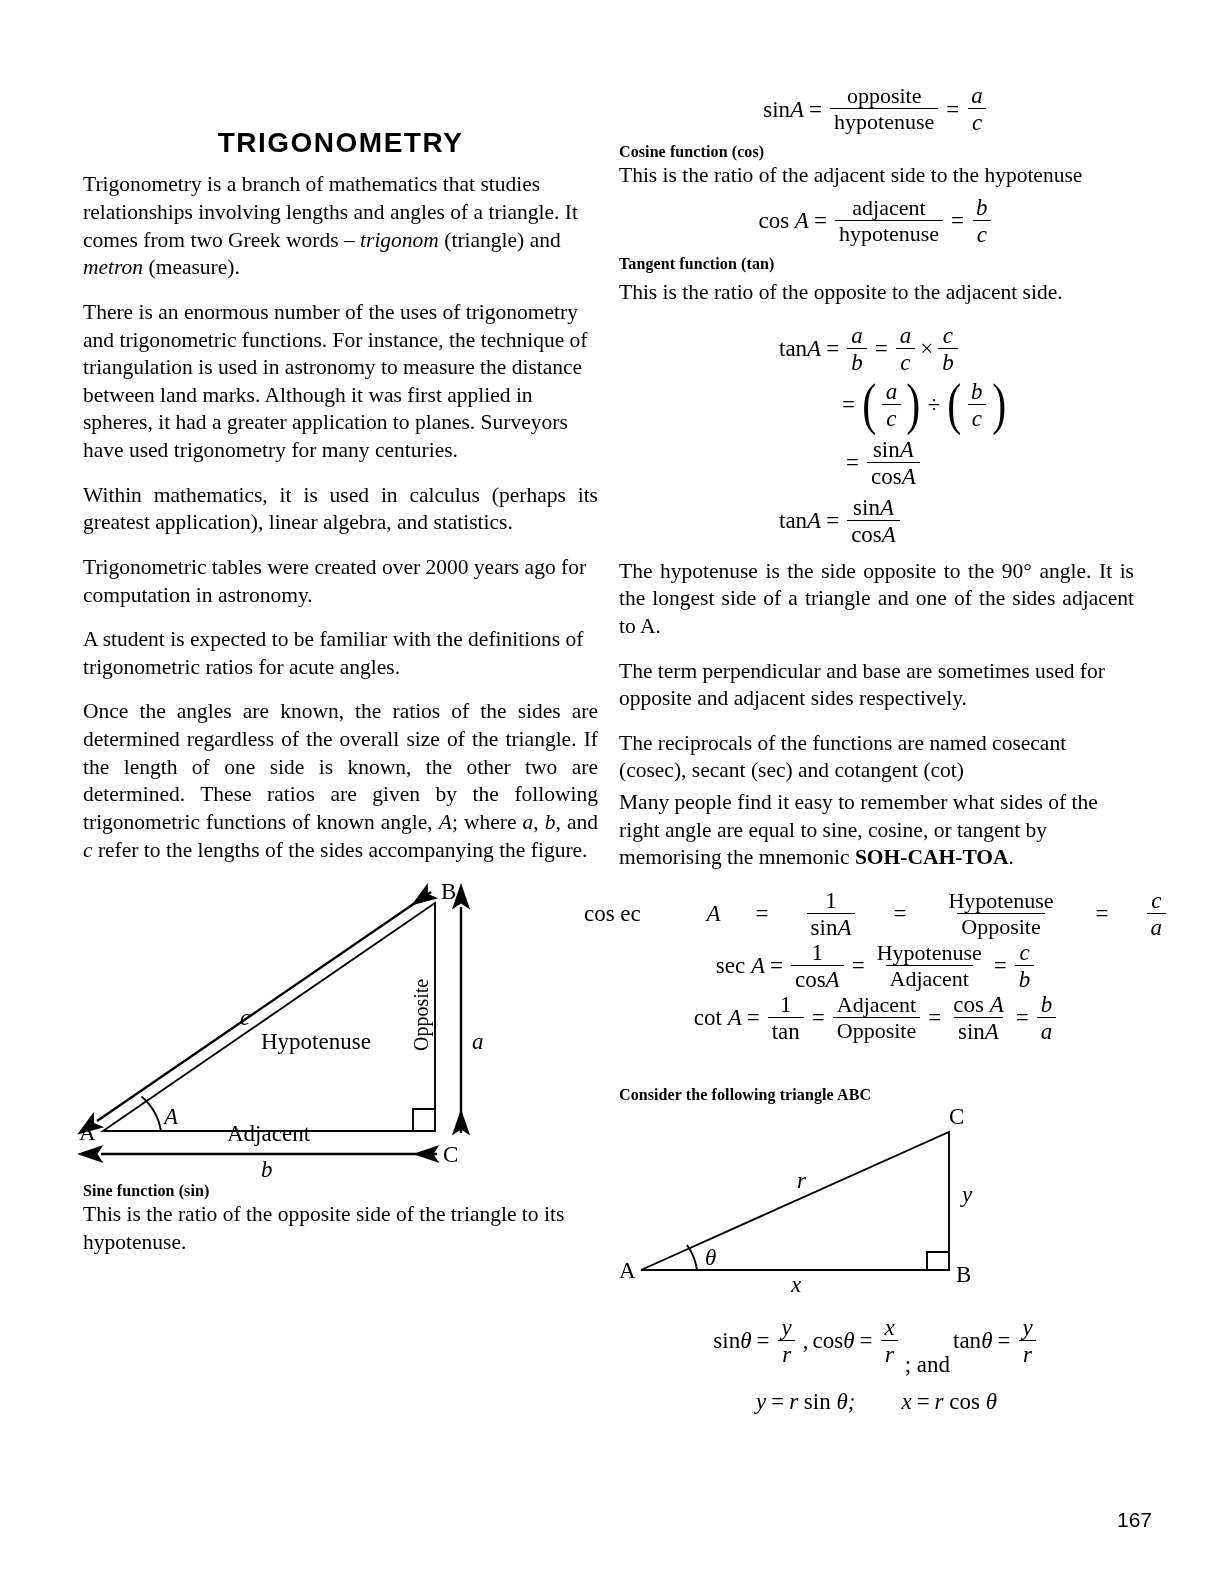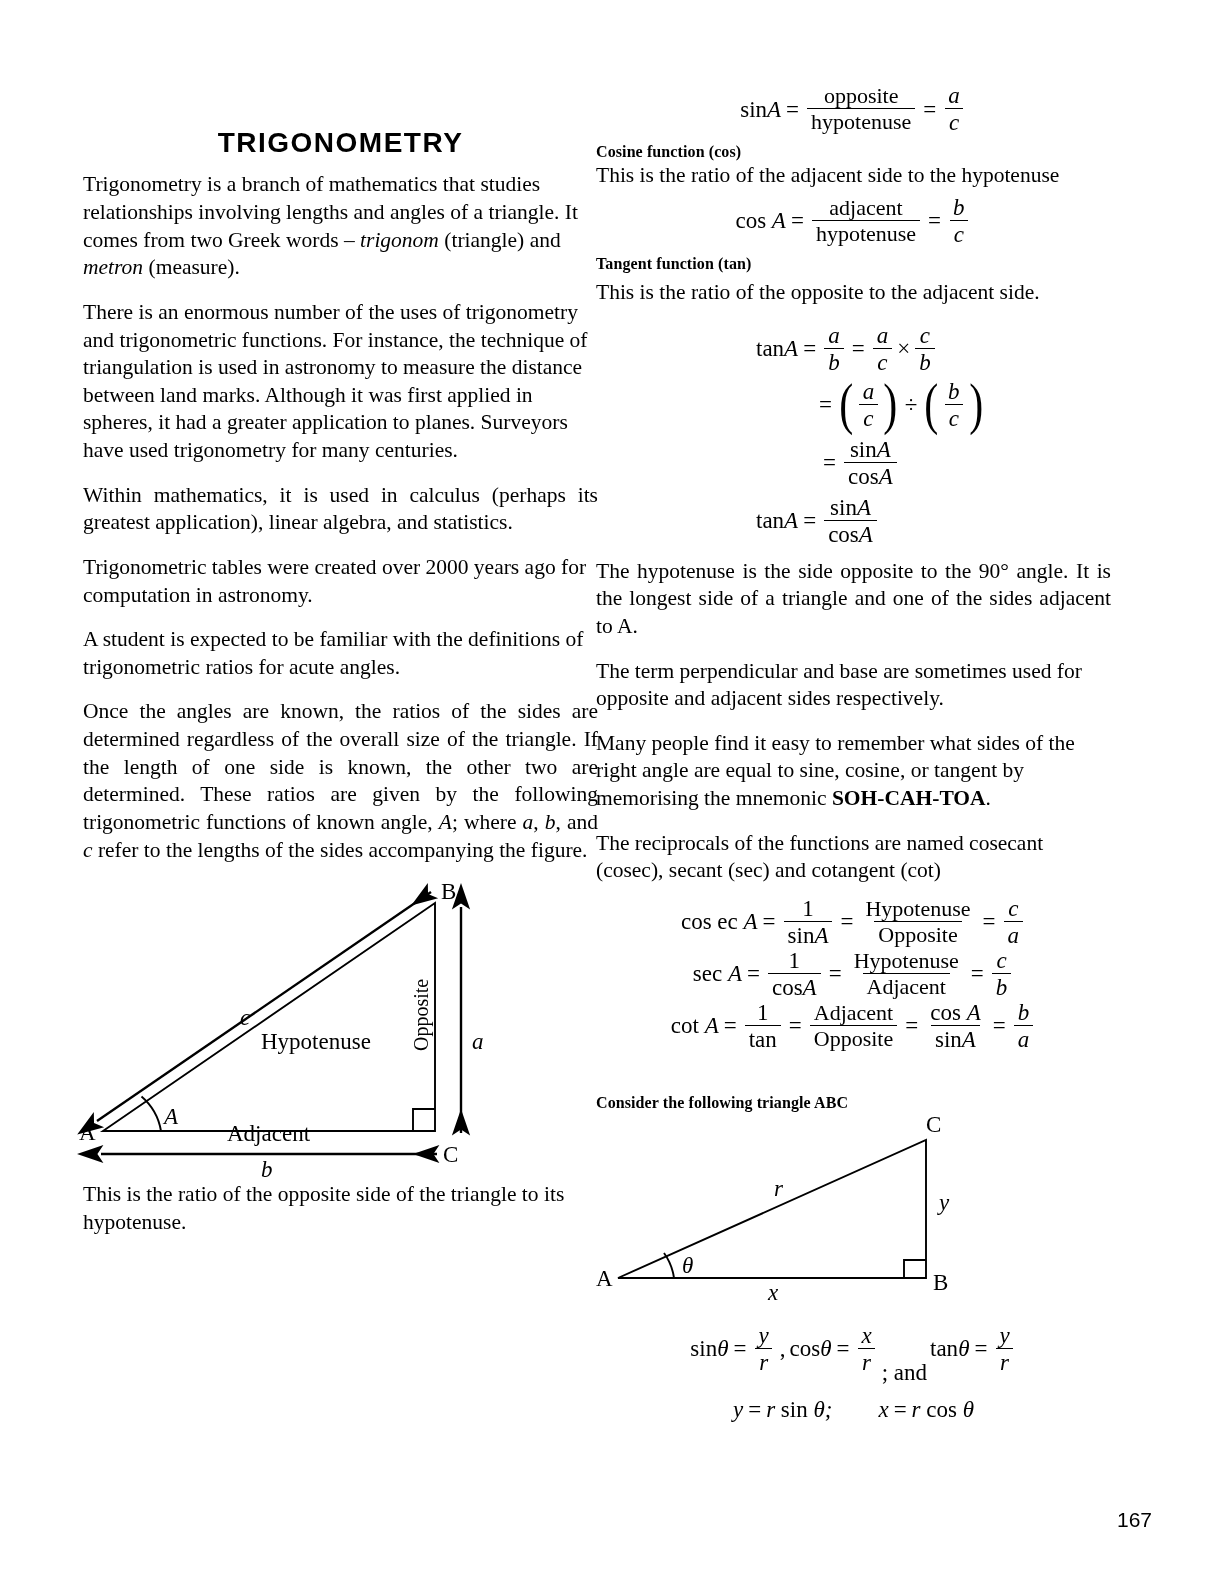--- a/index.html
+++ b/index.html
@@ -8,21 +8,21 @@
     background:#ffffff;
     font-family:"Liberation Serif", serif;
     color:#000;
     position:relative;
     overflow:hidden;
   }
   .page { position:relative; width:1224px; height:1584px; }
 
   
   .col-left  { position:absolute; left:83px;  top:128px; width:515px; }
-  .col-right { position:absolute; left:596px; top:78px;  width:515px; }
+  .col-right { position:absolute; left:619px; top:78px;  width:515px; }
 
   h1.title {
     font-family:"Liberation Sans", sans-serif;
     font-weight:bold;
     font-size:28px;
     letter-spacing:1.5px;
     text-align:center;
     margin:0 0 14px 0;
     line-height:1.05;
   }
@@ -145,20 +145,21 @@
         <text class="lbl-i" x="81" y="243">A</text>
         <text class="lbl-i" x="157" y="144">c</text>
         <text class="lbl-i" x="389" y="168">a</text>
         <text class="lbl-i" x="178" y="296">b</text>
         <text class="lbl" x="178" y="168">Hypotenuse</text>
         <text class="lbl-sm" x="345" y="170" transform="rotate(-90 345 170)">Opposite</text>
         <text class="lbl" x="144" y="260">Adjacent</text>
       </svg>
     </div>
 
+    <h3 class="sub">Sine function (sin)</h3>
     <p class="body">This is the ratio of the opposite side of the triangle to its hypotenuse.</p>
   </div>
 
   <div class="col-right">
 
     <div class="math blk">
       <span class="mop">sin</span>
         <span class="mi">A</span>
       <span class="mo">=</span>
       <span class="frac">
@@ -253,24 +254,24 @@
           <span class="frac">
             <span class="num"><span class="mop">sin</span><span class="mi">A</span></span>
             <span class="den"><span class="mop">cos</span><span class="mi">A</span></span>
           </span>
         </span>
       </div>
     </div>
 
     <p class="body just">The hypotenuse is the side opposite to the 90° angle. It is the longest side of a triangle and one of the sides adjacent to A.</p>
     <p class="body">The term perpendicular and base are sometimes used for opposite and adjacent sides respectively.</p>
+    <p class="body tight">The reciprocals of the functions are named cosecant (cosec), secant (sec) and cotangent (cot)</p>
     <p class="body"><span>Many people find it easy to remember what sides of the right angle are equal to sine, cosine, or tangent by memorising the mnemonic </span><span class="bold">SOH-CAH-TOA</span><span>.</span></p>
-    <p class="body tight">The reciprocals of the functions are named cosecant (cosec), secant (sec) and cotangent (cot)</p>
-
-    <div class="math blk" style="margin:12px 0 2px 0;">
+
+    <div class="math blk" style="margin:12px 0 2px 0;gap:30px;">
       <span class="mop">cos ec</span>&nbsp;<span class="mi">A</span>
       <span class="mo">=</span>
       <span class="frac">
         <span class="num">1</span>
         <span class="den"><span class="mop">sin</span><span class="mi">A</span></span>
       </span>
       <span class="mo">=</span>
       <span class="frac">
         <span class="num small-words">Hypotenuse</span>
         <span class="den small-words">Opposite</span>

